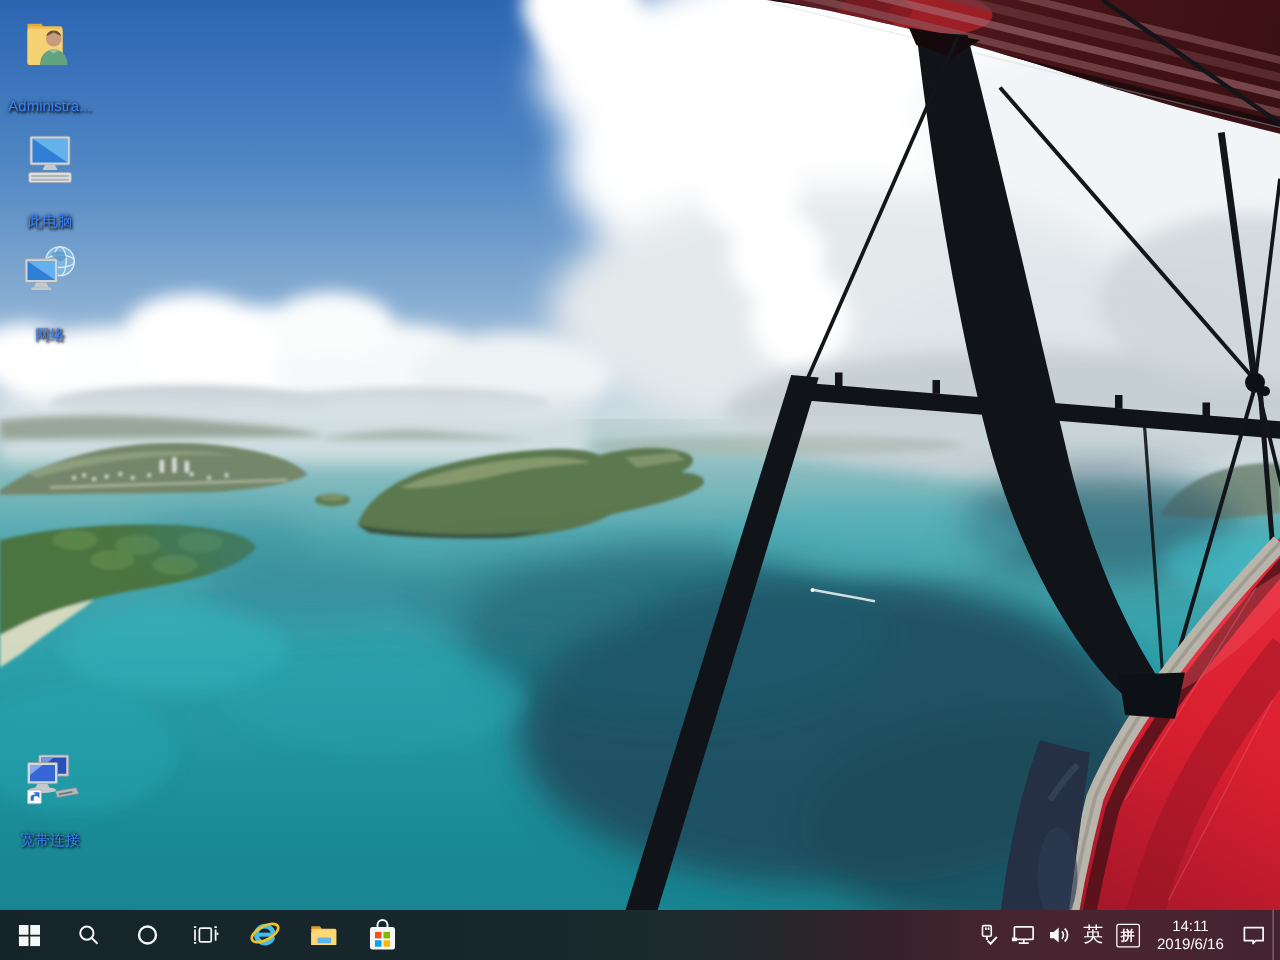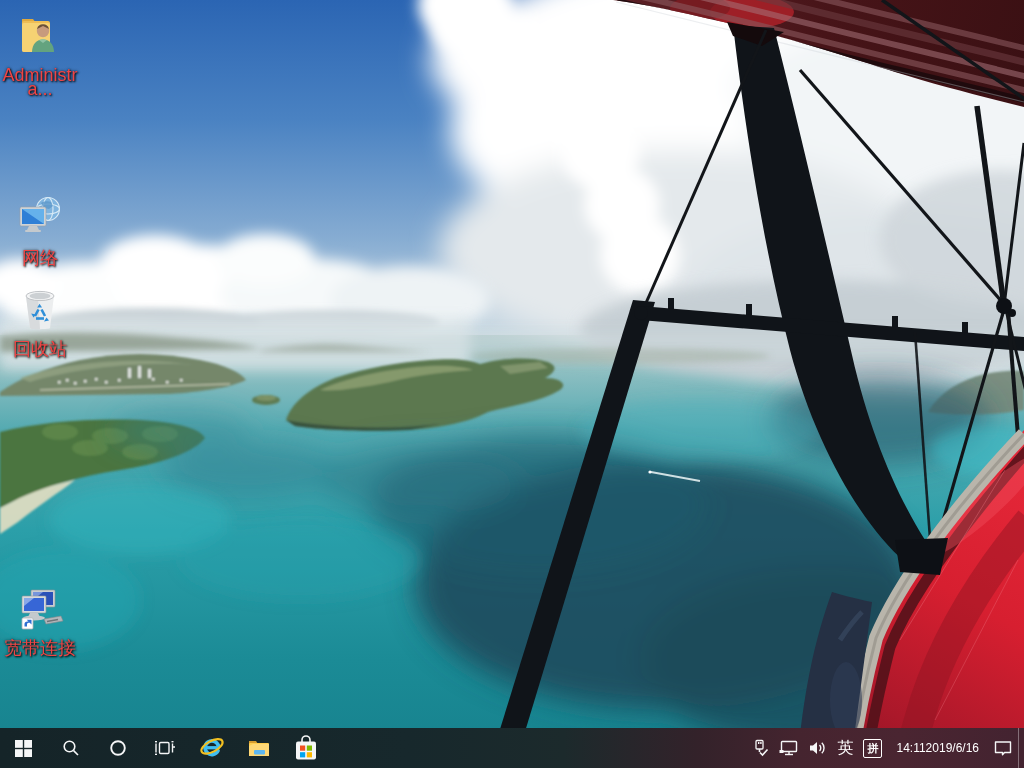--- a/index.html
+++ b/index.html
@@ -2,33 +2,33 @@
 <html><head>
 <meta charset="utf-8">
 <style>
   html,body{margin:0;padding:0;background:#000;}
   #screen{position:relative;width:1024px;height:768px;overflow:hidden;
           font-family:"Liberation Sans","DejaVu Sans",sans-serif;-webkit-font-smoothing:antialiased;}
   #wallpaper{position:absolute;inset:0;}
   
   .dicon{position:absolute;left:2px;width:76px;text-align:center;cursor:default;}
   .dicon .ic{display:block;margin:0 auto;width:48px;height:48px;}
-  .dicon .lbl{margin-top:10px;font-size:18px;line-height:14px;color:#ef4444;
+  .dicon .lbl{margin-top:20px;font-size:12px;line-height:14px;color:#3b82f6;
       text-shadow:1px 1px 2px rgba(0,0,0,.95),0 0 3px rgba(0,0,0,.7);word-wrap:break-word;}
   
   #taskbar{position:absolute;left:0;bottom:0;width:1024px;height:40px;
     background:linear-gradient(90deg,#152428 0%,#17282c 40%,#1c2a2c 55%,#33222a 68%,#45242f 78%,#4a2531 88%,#432330 100%);
     display:flex;align-items:stretch;z-index:5;}
   .tbtn{width:47px;display:flex;align-items:center;justify-content:center;}
   #tray{margin-left:auto;display:flex;align-items:center;height:40px;}
   .tray-item{display:flex;align-items:center;justify-content:center;height:40px;padding:0 5px;color:#fff;}
   .lang{font-size:16px;letter-spacing:0;}
   .ime-box{width:17px;height:17px;border:1.4px solid #fff;border-radius:2px;display:flex;
            align-items:center;justify-content:center;font-size:11px;font-weight:bold;color:#fff;}
-  #clock{flex-direction:row;line-height:14px;font-size:12px;text-align:center;padding:0 9px;}
+  #clock{flex-direction:column;line-height:14px;font-size:12px;text-align:center;padding:0 9px;}
   #show-desktop{width:5px;height:40px;border-left:1px solid rgba(255,255,255,.35);}
   svg{display:block;}
 </style>
 </head>
 <body>
 
 <div id="screen">
 
 <svg id="wallpaper" width="1024" height="768" viewBox="0 0 1024 768" preserveAspectRatio="none" xmlns="http://www.w3.org/2000/svg">
  <defs>
@@ -240,62 +240,57 @@
     <rect x="6" y="11" width="28" height="31" rx="2" fill="#eebd55"></rect>
     <rect x="6" y="13" width="28" height="29" rx="2" fill="#f6d273"></rect>
     <circle cx="27" cy="21" r="6.2" fill="#c79b7d"></circle>
     <path d="M21,19 a6.2,6.2 0 0 1 12,0 l-2,-1 -4,-2 -4,2 z" fill="#6b5138"></path>
     <path d="M16,42 c0,-8 5,-12.5 11,-12.5 c6,0 11,4.5 11,12.5 z" fill="#63a37f"></path>
     <path d="M23,30 l4,3 l4,-3 c-2.5,-1 -5.5,-1 -8,0 z" fill="#8fc3a4"></path>
   </svg>
   <div class="lbl">Administra...</div>
 </div>
 
+<div class="dicon" style="top:102px">
+  <svg class="ic" viewBox="0 0 48 48">
+    <rect x="8" y="7" width="32" height="23" rx="1.5" fill="#cfd4d8" stroke="#9aa0a5" stroke-width=".6"></rect>
+    <rect x="10" y="9" width="28" height="19" fill="#2f7fd6"></rect>
+    <path d="M10,9 h28 v19 z" fill="#6fbaef" opacity=".85"></path>
+    <polygon points="20,30 28,30 30,34 18,34" fill="#c4c9cd"></polygon>
+    <rect x="7" y="36" width="34" height="8" rx="1.5" fill="#dcdfe1" stroke="#a8adb1" stroke-width=".6"></rect>
+    <g fill="#b0b5b9">
+      <rect x="9" y="38" width="30" height="1.6"></rect>
+          <rect x="9" y="41" width="30" height="1.6"></rect>
+    </g>
+  </svg>
+  <div class="lbl">此电脑</div>
+</div>
 
 <div class="dicon" style="top:193px">
   <svg class="ic" viewBox="0 0 48 48">
     <circle cx="32" cy="16" r="11.5" fill="#7fb4df"></circle>
     <g stroke="#d8eaf6" stroke-width="1.1" fill="none">
       <ellipse cx="32" cy="16" rx="5" ry="11.5"></ellipse>
           <ellipse cx="32" cy="16" rx="11.5" ry="5"></ellipse>
       <circle cx="32" cy="16" r="11.5"></circle>
     </g>
     <path d="M25,10 c3,-2 7,-2.5 10,-1 l2,4 -4,3 -5,-1 z" fill="#5d97c9" opacity=".8"></path>
     <rect x="4" y="14" width="26" height="19" rx="1.5" fill="#ced3d7" stroke="#9aa0a5" stroke-width=".6"></rect>
     <rect x="6" y="16" width="22" height="15" fill="#2f7fd6"></rect>
     <path d="M6,16 h22 v15 z" fill="#6fbaef" opacity=".85"></path>
     <polygon points="13,33 21,33 23,37 11,37" fill="#c4c9cd"></polygon>
     <rect x="9" y="37" width="16" height="2" rx="1" fill="#c4c9cd"></rect>
   </svg>
   <div class="lbl">网络</div>
 </div>
 
-<div class="dicon" style="top:284px">
-  <svg class="ic" viewBox="0 0 48 48">
-    <path d="M10,12 L14,44 C14,45.5 34,45.5 34,44 L38,12 Z" fill="#eceeef"></path>
-    <path d="M10,12 L14,44 C14,45 20,45.6 24,45.6 L22,12 Z" fill="#d8dbdd"></path>
-    <ellipse cx="24" cy="12" rx="14" ry="4.6" fill="#f4f5f6" stroke="#c0c3c6" stroke-width="1"></ellipse>
-    <ellipse cx="24" cy="12" rx="10.5" ry="3.2" fill="#ccd0d3"></ellipse>
-    <g stroke="#2f8fd8" stroke-width="2.6" fill="none">
-      <path d="M19,32 l3.5,-6.5"></path>
-          <path d="M25.5,25.5 l3.5,6.5"></path>
-          <path d="M20,34.5 h8"></path>
-    </g>
-    <g fill="#2f8fd8">
-      <polygon points="21.2,23.5 26,23.5 23.6,19.8"></polygon>
-      <polygon points="30.5,33.5 28,37.5 33,36.5"></polygon>
-      <polygon points="17.5,33.5 15.2,29.5 20,30.5"></polygon>
-    </g>
-  </svg>
-  <div class="lbl">回收站</div>
-</div>
-
-
-
-<div class="dicon" style="top:583px">
+
+
+
+<div class="dicon" style="top:597px">
   <svg class="ic" viewBox="0 0 48 48">
     <rect x="15" y="7" width="24" height="17" rx="1" fill="#c8cdd1" stroke="#8f959a" stroke-width=".6"></rect>
     <rect x="17" y="9" width="20" height="13" fill="#2a50b8"></rect>
     <polygon points="17,9 27,9 17,17" fill="#7f9ce0" opacity=".9"></polygon>
     <rect x="6" y="13" width="24" height="17" rx="1" fill="#d5d9dc" stroke="#8f959a" stroke-width=".6"></rect>
     <rect x="8" y="15" width="20" height="13" fill="#3766d6"></rect>
     <polygon points="8,15 18,15 8,23" fill="#93b0ea" opacity=".9"></polygon>
     <polygon points="14,30 22,30 24,34 12,34" fill="#c4c9cd"></polygon>
     <ellipse cx="18" cy="35" rx="11" ry="2.4" fill="#c4c9cd"></ellipse>
     <polygon points="28,36 45,33 47,38 30,41" fill="#b3b7bb" stroke="#84898d" stroke-width=".6"></polygon>

